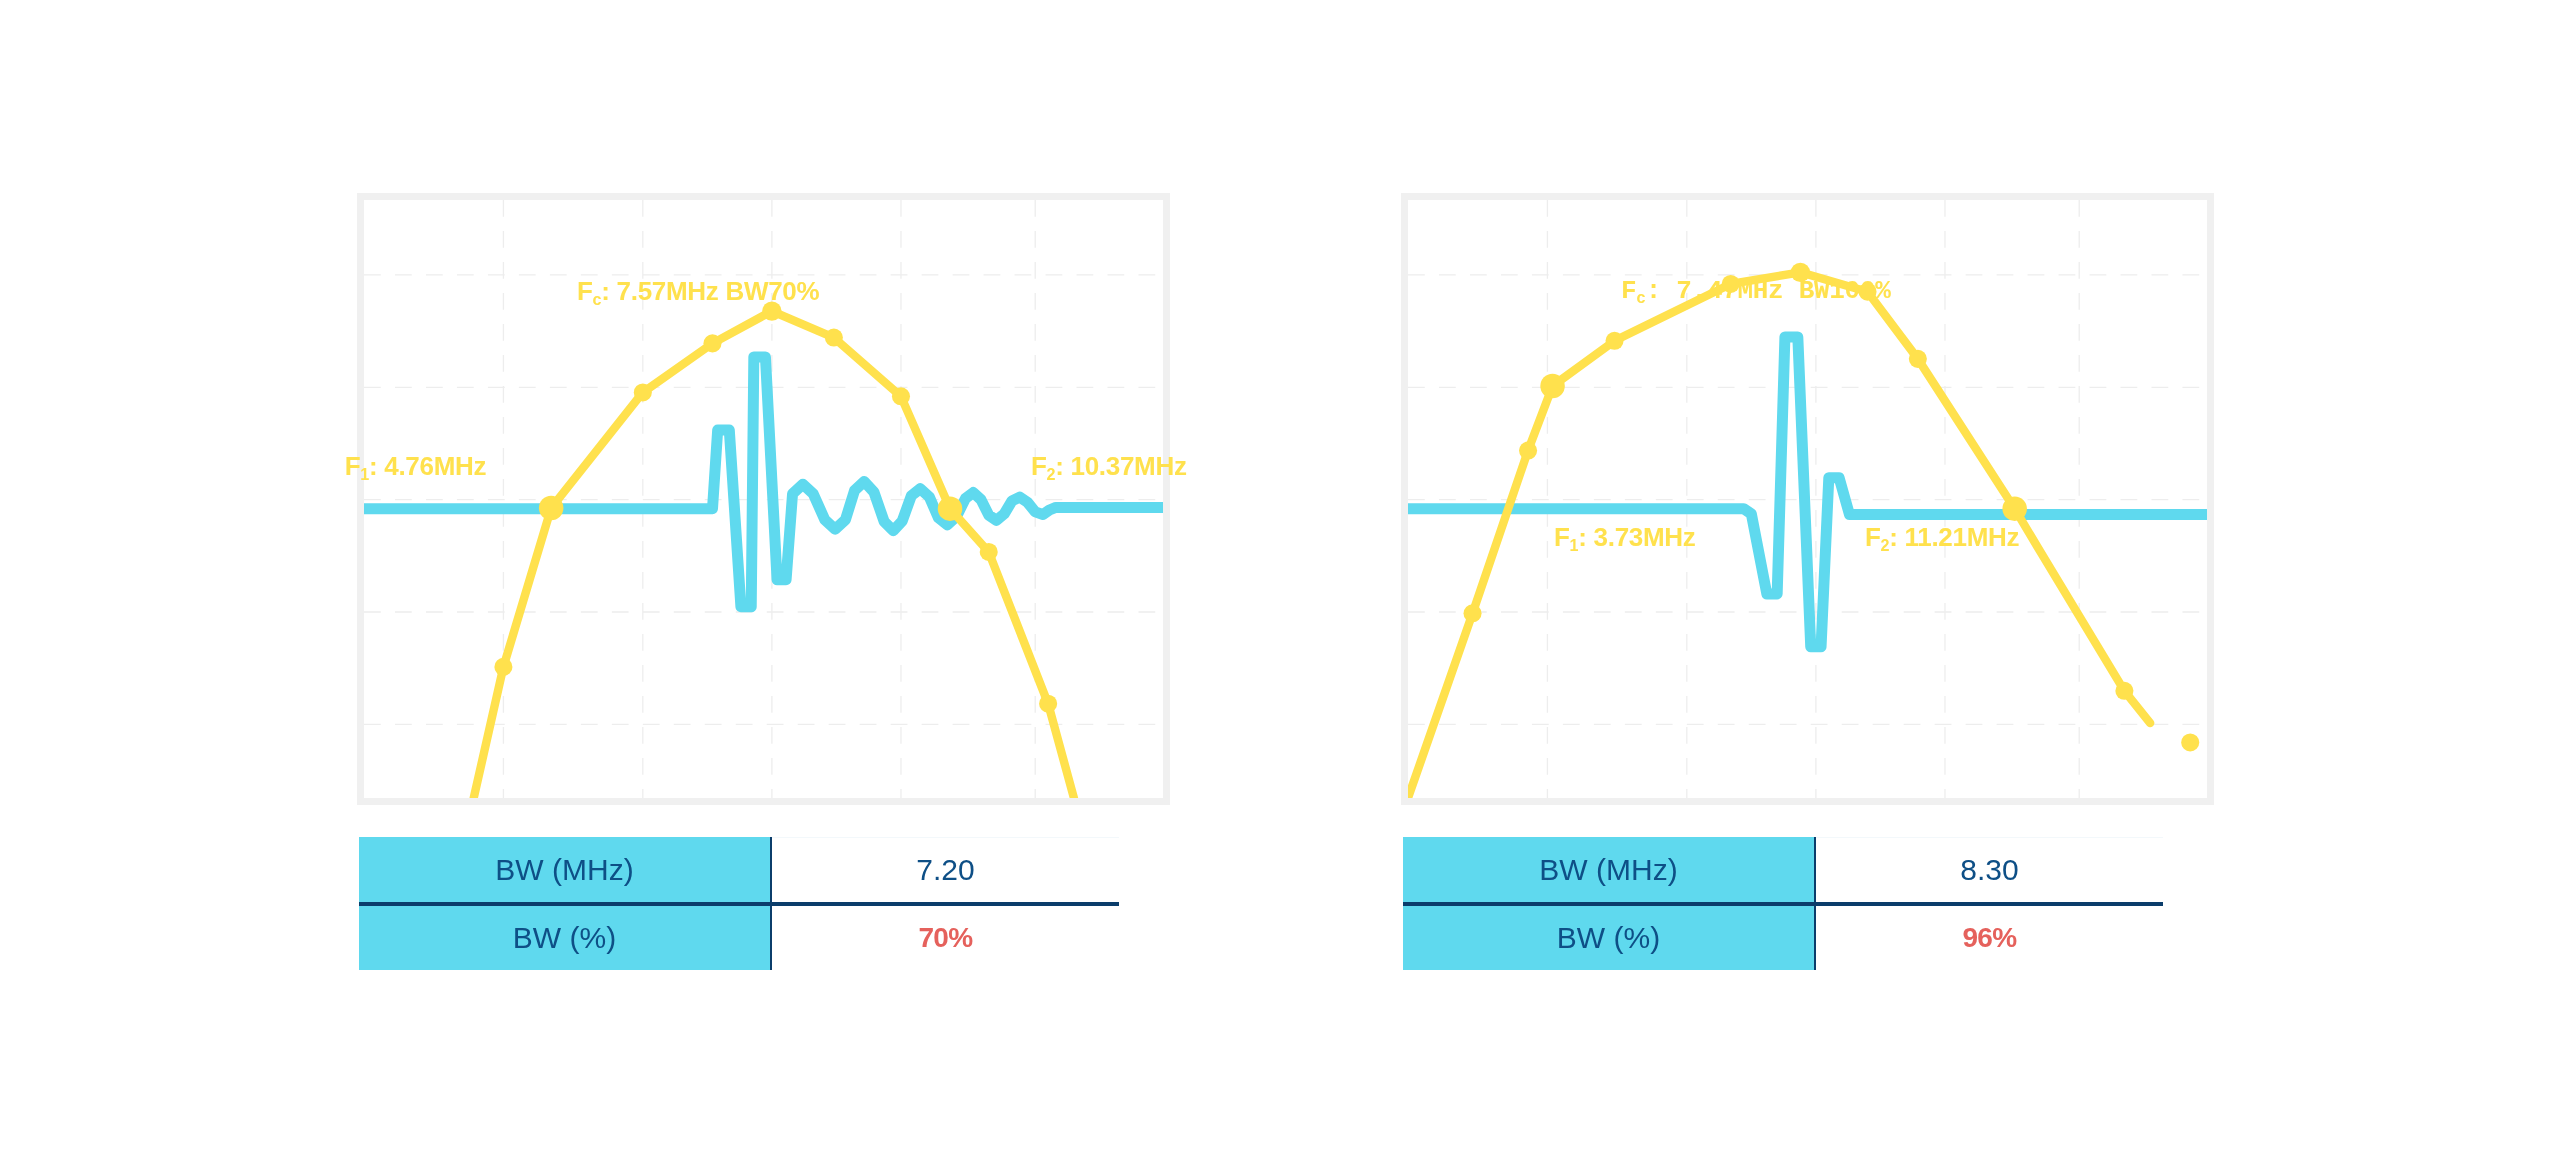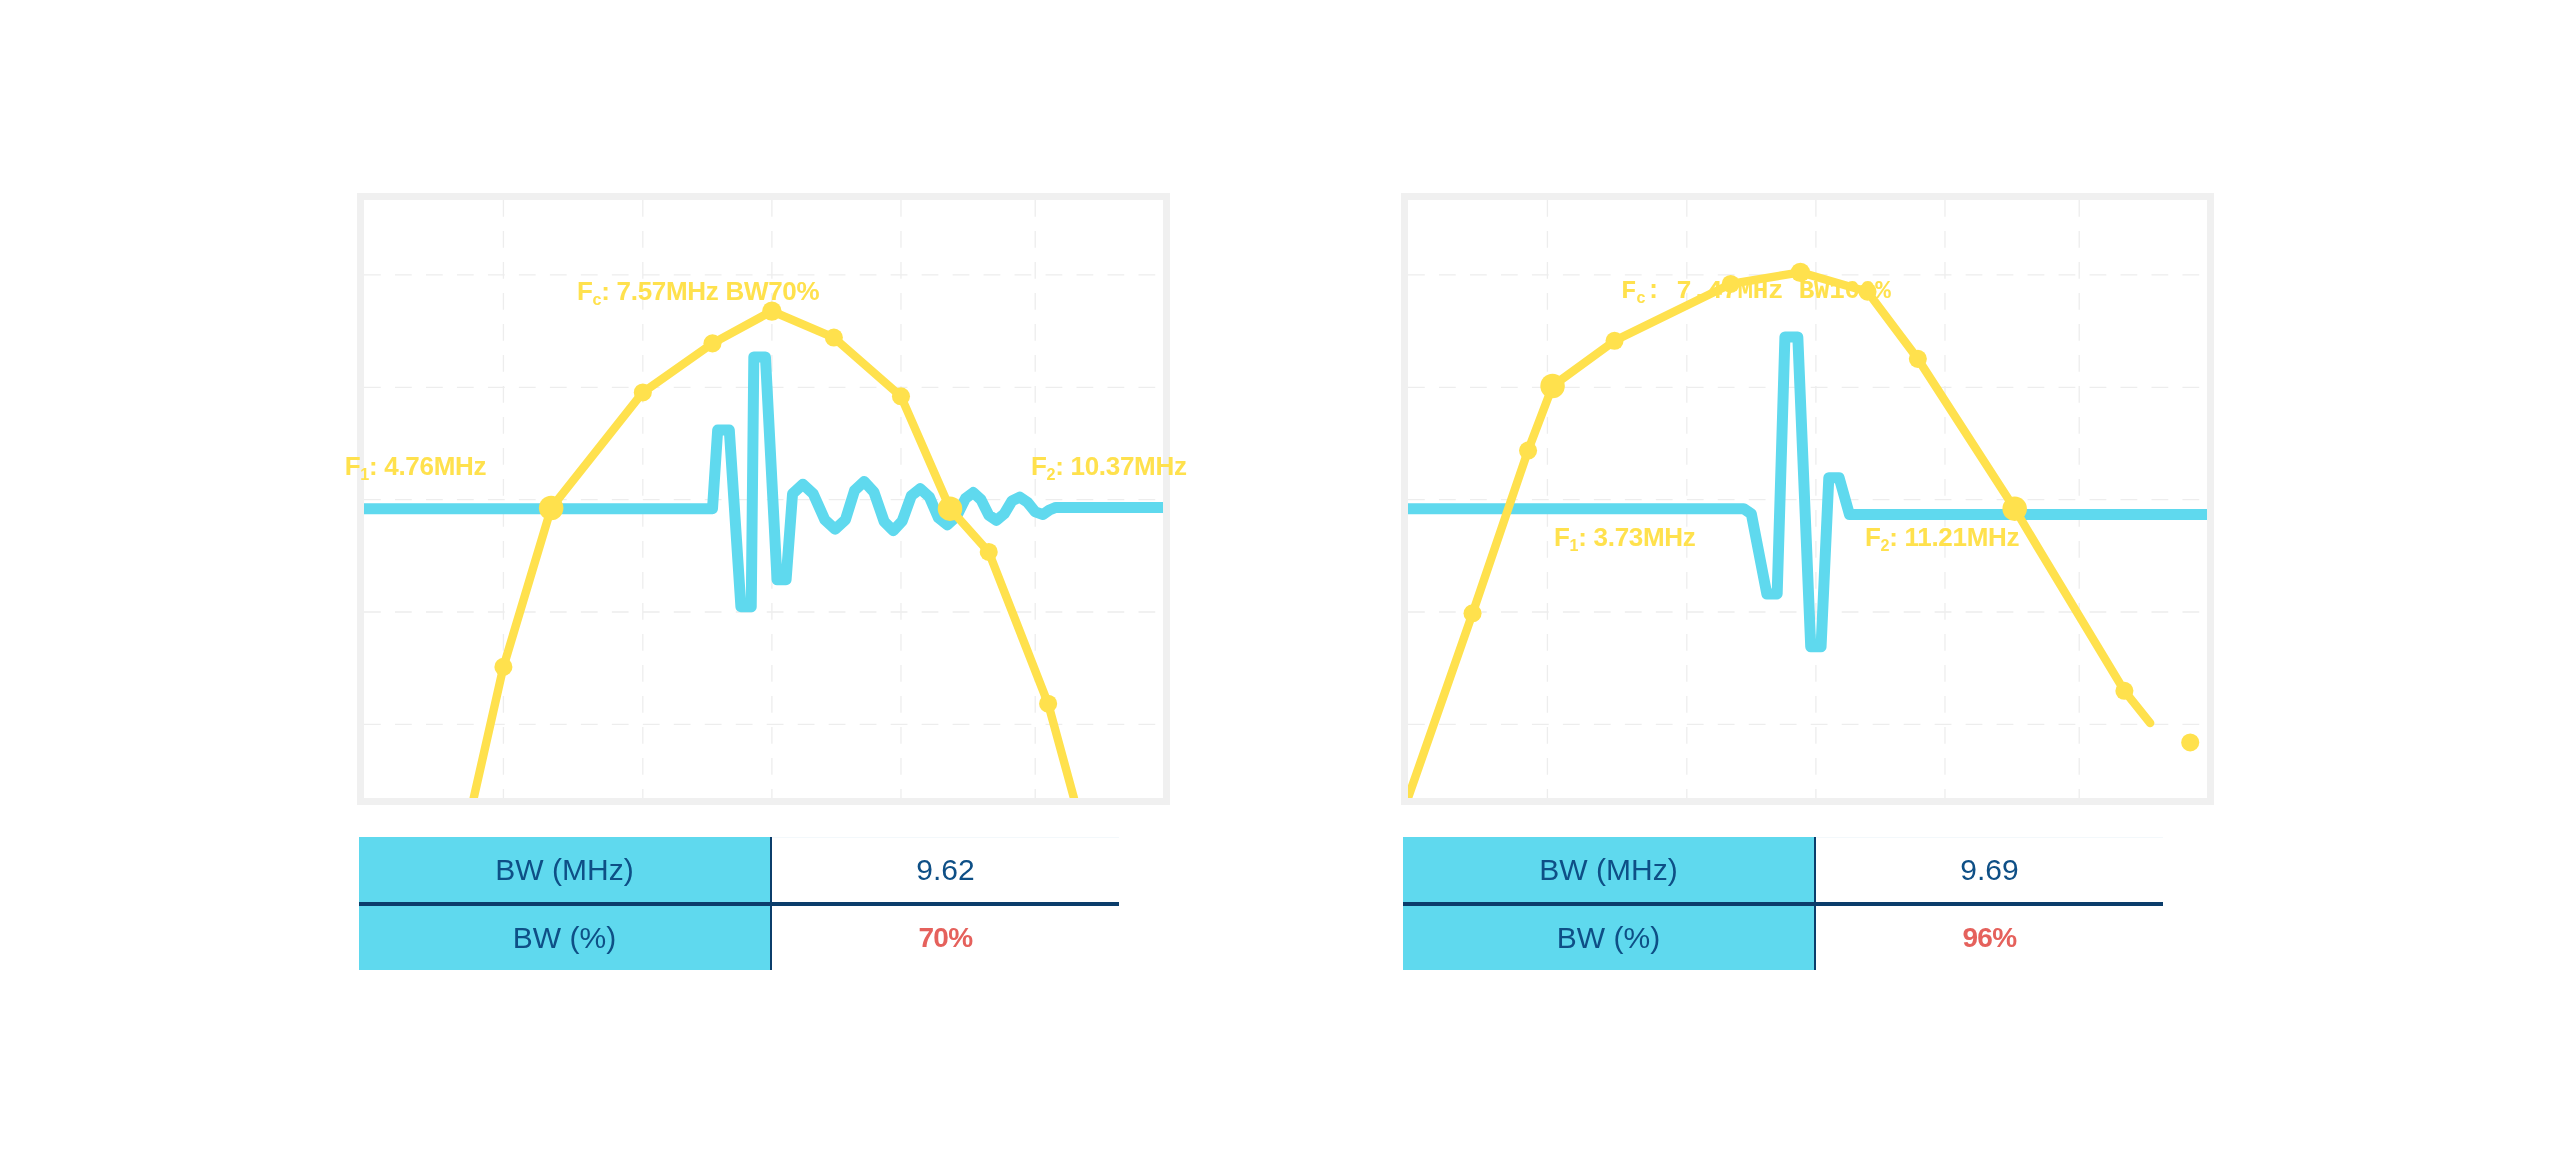--- a/index.html
+++ b/index.html
@@ -214,21 +214,21 @@
 
       <div class="annot annot-f2-l">
         <span>F<sub>2</sub></span><span>: 10.37MHz</span>
       </div>
     </div>
 
     <table class="bw-table">
       <tbody>
         <tr class="row-top">
           <td class="cell-label">BW (MHz)</td>
-          <td class="cell-value">9.62</td>
+          <td class="cell-value">7.20</td>
         </tr>
         <tr class="row-divider">
           <td class="cell-label">BW (%)</td>
           <td class="cell-value cell-value-pct">70%</td>
         </tr>
       </tbody>
     </table>
   </div>
 
   <div class="panel panel-right">
@@ -294,21 +294,21 @@
 
       <div class="annot annot-f2-r">
         <span>F<sub>2</sub></span><span>: 11.21MHz</span>
       </div>
     </div>
 
     <table class="bw-table">
       <tbody>
         <tr class="row-top">
           <td class="cell-label">BW (MHz)</td>
-          <td class="cell-value">9.69</td>
+          <td class="cell-value">8.30</td>
         </tr>
         <tr class="row-divider">
           <td class="cell-label">BW (%)</td>
           <td class="cell-value cell-value-pct">96%</td>
         </tr>
       </tbody>
     </table>
   </div>
 
 </div>

